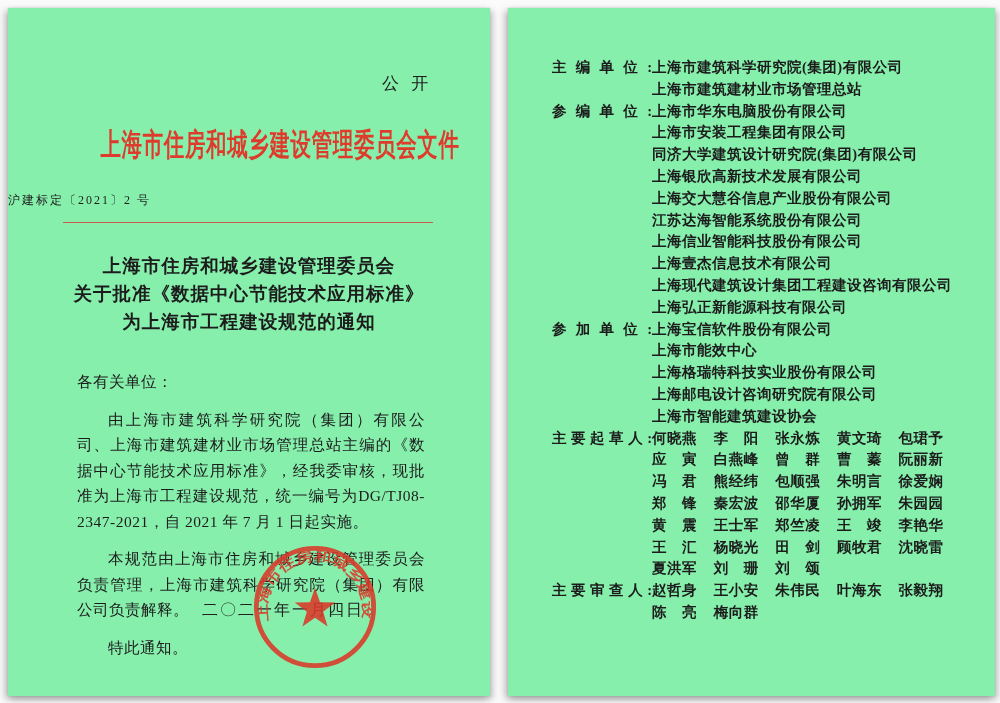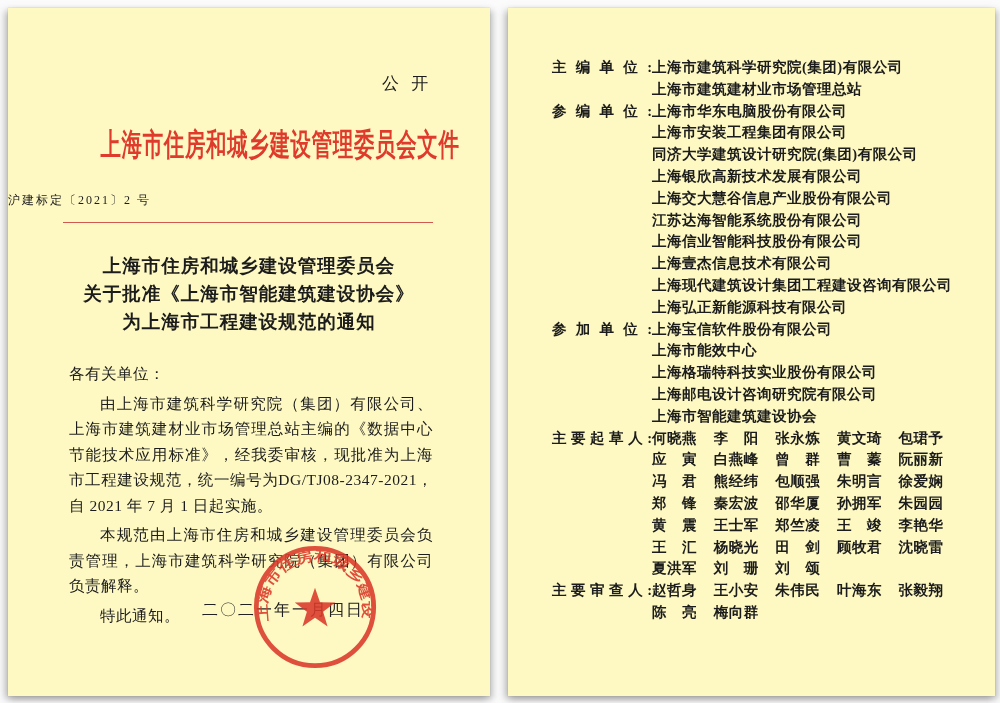--- a/index.html
+++ b/index.html
@@ -3,21 +3,21 @@
 <meta charset="utf-8">
 <style>
   html,body{margin:0;padding:0;background:#fafafa;}
   .canvas{
     position:relative;width:1000px;height:703px;overflow:hidden;
     background:#fbfbfb;
     font-family:"Liberation Serif","DejaVu Serif",serif;
     color:#1c1c1c;
   }
   .page{
-    position:absolute;top:8px;height:688px;background:#fef9c3;
+    position:absolute;top:8px;height:688px;background:#86efac;
     box-shadow:-3px 3px 7px rgba(120,120,120,.5), 3px 3px 6px rgba(140,140,140,.45), 0 0 1px #c4c4c4;
   }
   .page-left{left:8px;width:482px;}
   .page-right{left:508px;width:487px;}
 
   
   .classification{
     position:absolute;left:374px;top:64px;
     font-size:17px;font-weight:normal;letter-spacing:4px;white-space:nowrap;
   }
@@ -37,21 +37,21 @@
     background:#cf5a4d;
   }
   .notice-title{
     position:absolute;left:0;top:244px;width:100%;text-align:center;
     font-size:18.5px;font-weight:bold;line-height:28px;letter-spacing:1px;
   }
   .doc-body{
     position:absolute;left:57px;top:349px;width:372px;
     font-size:15.5px;line-height:25.5px;text-align:justify;letter-spacing:.5px;
   }
-  .doc-body p{margin:4px;text-indent:2em;}
+  .doc-body p{margin:12px;text-indent:2em;}
   .doc-body p.salutation{text-indent:0;}
   .issue-date{
     position:absolute;left:194px;top:592px;width:230px;text-align:left;
     font-size:16px;letter-spacing:2px;color:#222;
   }
   .seal{
     position:absolute;left:243px;top:535px;width:128px;height:128px;opacity:.88;
   }
 
   
@@ -80,21 +80,21 @@
     <div class="red-head">
       <span class="stretch">上海市住房和城乡建设管理委员会文件</span>
     </div>
 
     <div class="doc-number">沪建标定〔2021〕2 号</div>
 
     <div class="red-rule"></div>
 
     <div class="notice-title">
       <div>上海市住房和城乡建设管理委员会</div>
-      <div>关于批准《上海市智能建筑建设协会》</div>
+      <div>关于批准《数据中心节能技术应用标准》</div>
       <div>为上海市工程建设规范的通知</div>
     </div>
 
     <div class="doc-body">
       <p class="salutation">各有关单位：</p>
       <p>由上海市建筑科学研究院（集团）有限公司、上海市建筑建材业市场管理总站主编的《数据中心节能技术应用标准》，经我委审核，现批准为上海市工程建设规范，统一编号为DG/TJ08-2347-2021，自 2021 年 7 月 1 日起实施。</p>
       <p>本规范由上海市住房和城乡建设管理委员会负责管理，上海市建筑科学研究院（集团）有限公司负责解释。</p>
       <p>特此通知。</p>
     </div>
 

